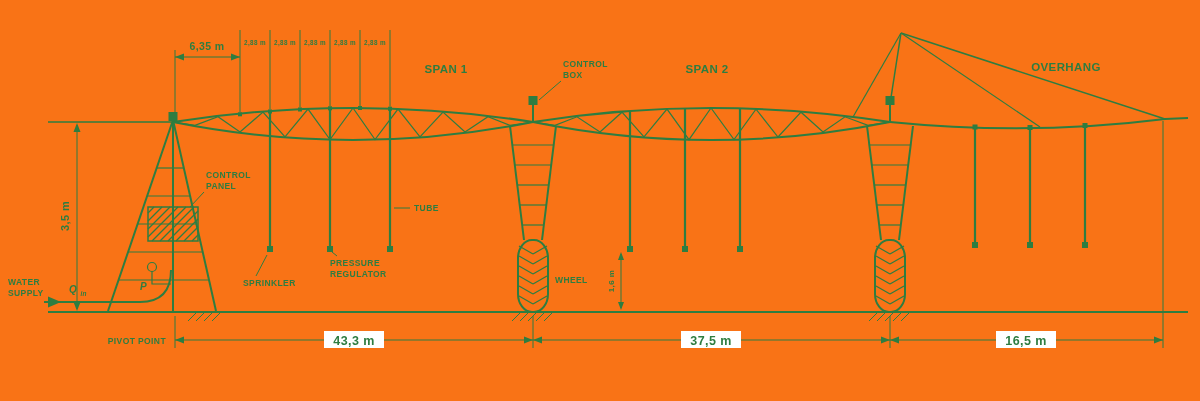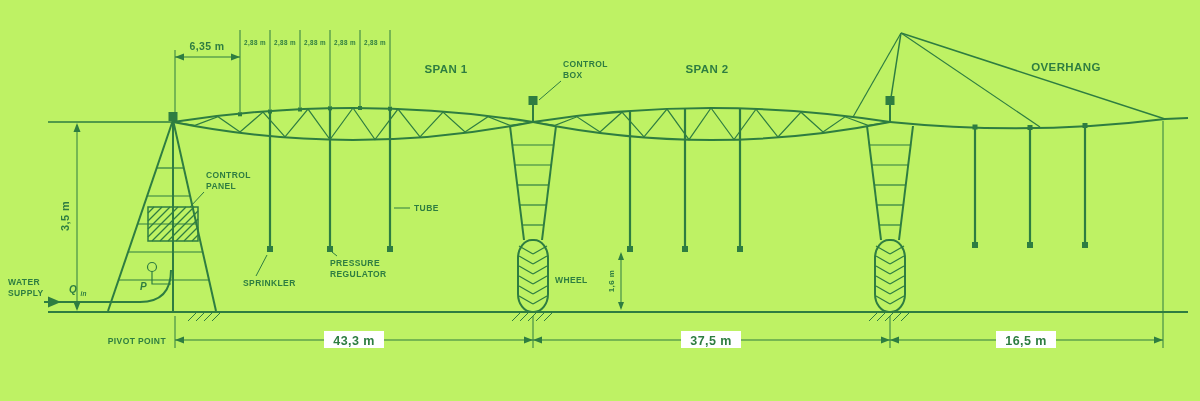--- a/index.html
+++ b/index.html
@@ -1,16 +1,16 @@
 <!DOCTYPE html>
 <html><head>
 <meta charset="utf-8">
 <style>
   html,body { margin:0; padding:0; background:#ffffff; }
-  .stage { position:relative; width:1200px; height:401px; background:#bef264; overflow:hidden; }
+  .stage { position:relative; width:1200px; height:401px; background:#f97316; overflow:hidden; }
   svg { display:block; }
   text {
     font-family:"Liberation Sans", sans-serif;
     fill:#2e7d41;
     font-weight:bold;
     letter-spacing:0.4px;
   }
   .ln   { stroke:#2e7d41; fill:none; }
   .fil  { fill:#2e7d41; stroke:none; }
   .w2   { stroke-width:2; }

